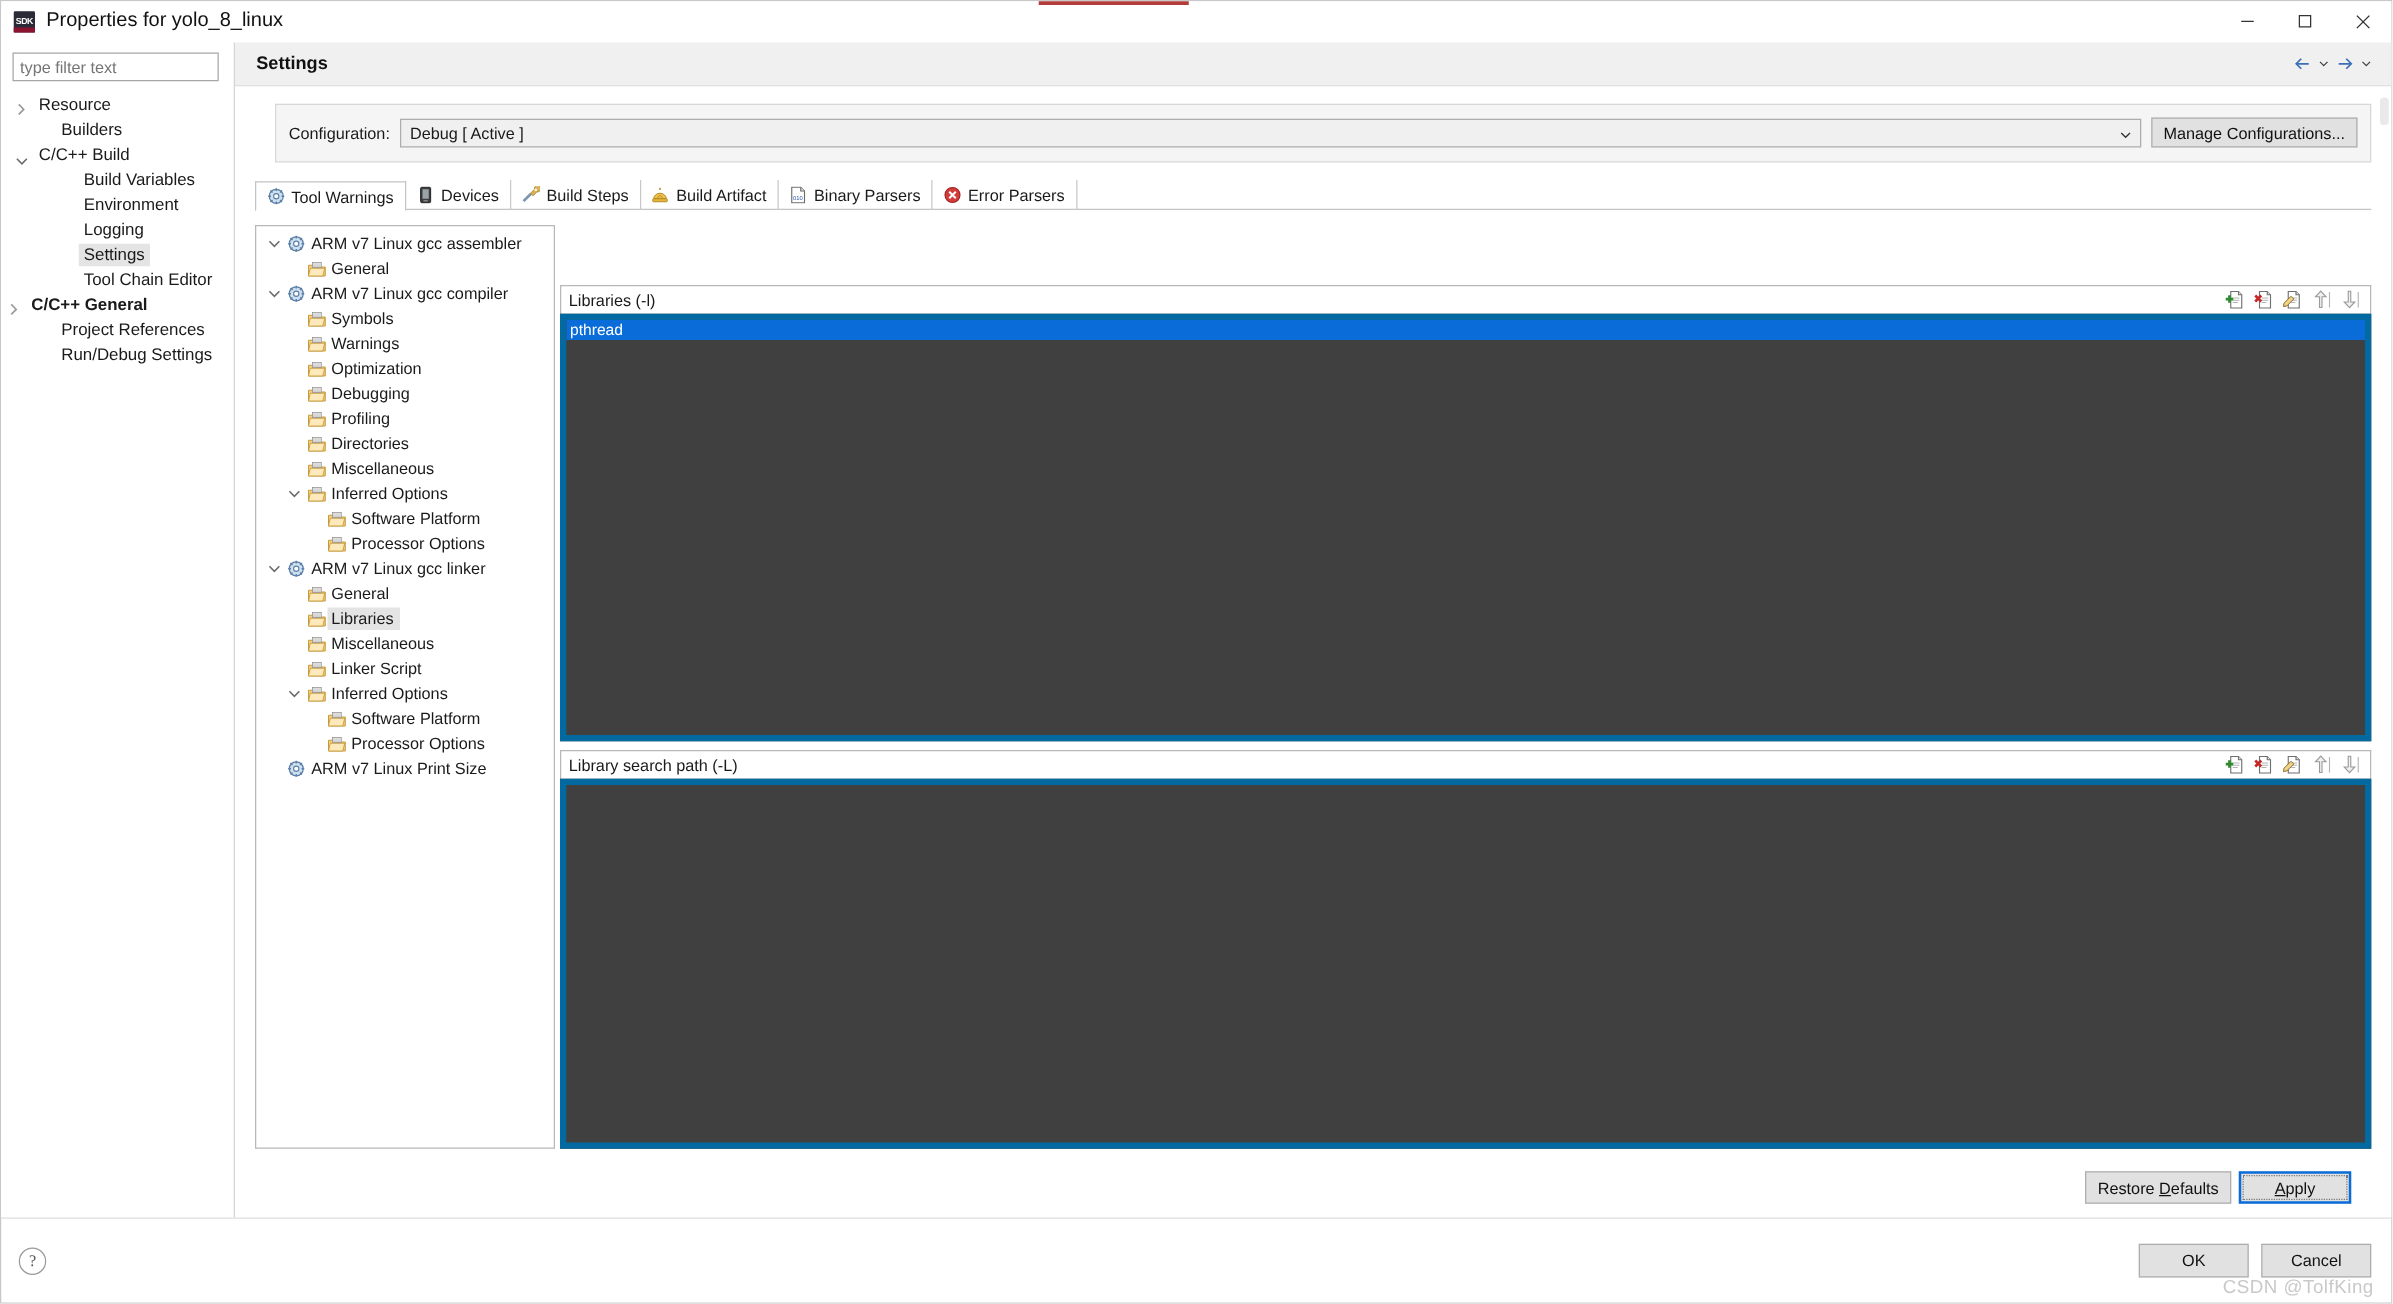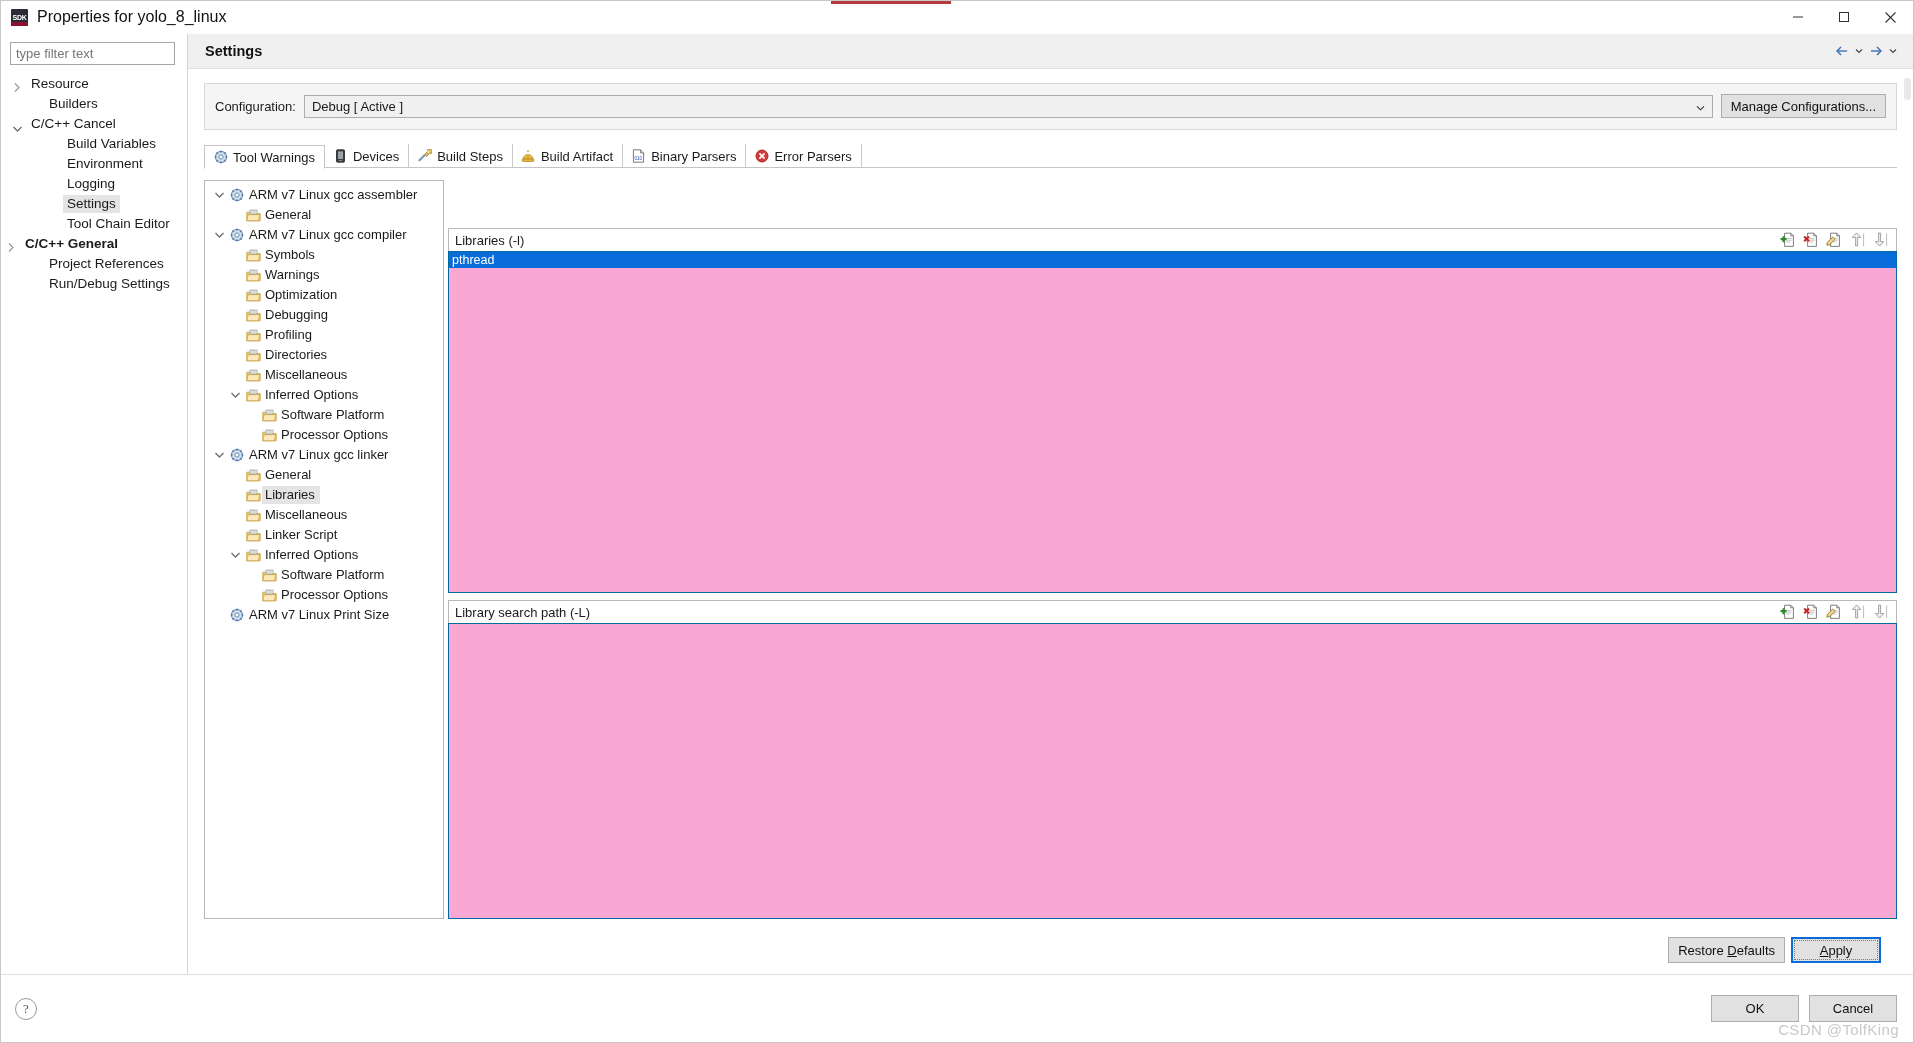--- a/index.html
+++ b/index.html
@@ -155,20 +155,21 @@
   }
 
   
   .configbar {
     border: 1px solid #d8d8d8;
     background: #f5f5f5;
     padding: 10px 10px 11px 10px;
     display: flex; align-items: center;
     gap: 8px;
     flex: 0 0 auto;
+    margin-left: 16px;
   }
   .cfg-label { font-size: 13px; color: #1a1a1a; }
   .cfg-select {
     flex: 1 1 auto;
     height: 23px;
     background: #f0f0f0;
     border: 1px solid #adadad;
     display: flex; align-items: center;
     padding-left: 7px;
     font-size: 13px;
@@ -282,22 +283,22 @@
   }
   .list-tools {
     margin-left: auto;
     display: flex; align-items: center;
     gap: 6px;
     padding-right: 8px;
   }
   .ltool { width: 17px; height: 17px; display:flex; align-items:center; justify-content:center; }
   .list-box {
     flex: 1 1 auto;
-    border: 1px solid #0369a1;
-    background: #f9a8d4;
+    border: 5px solid #0369a1;
+    background: #404040;
     overflow: hidden;
     min-height: 0;
   }
   .list-row {
     height: 16px;
     display:flex; align-items:center;
     padding-left: 3px;
     font-size: 12.5px;
     cursor: default;
   }
@@ -404,21 +405,21 @@
           <div class="tnode" style="padding-left: 24px;">
             <span class="twist"></span>
             <span class="tlabel">Builders</span>
           </div>
           <div class="tnode" style="padding-left: 6px;">
             <span class="twist">
               <svg class="chev" width="11" height="8" viewBox="0 0 11 8">
                 <path d="M1.5 2 L5.5 6 L9.5 2" fill="none" stroke="#6d6d6d" stroke-width="1.3"></path>
               </svg>
             </span>
-            <span class="tlabel">C/C++ Cancel</span>
+            <span class="tlabel">C/C++ Build</span>
           </div>
           <div class="tnode" style="padding-left: 42px;">
             <span class="twist"></span>
             <span class="tlabel">Build Variables</span>
           </div>
           <div class="tnode" style="padding-left: 42px;">
             <span class="twist"></span>
             <span class="tlabel">Environment</span>
           </div>
           <div class="tnode" style="padding-left: 42px;">

